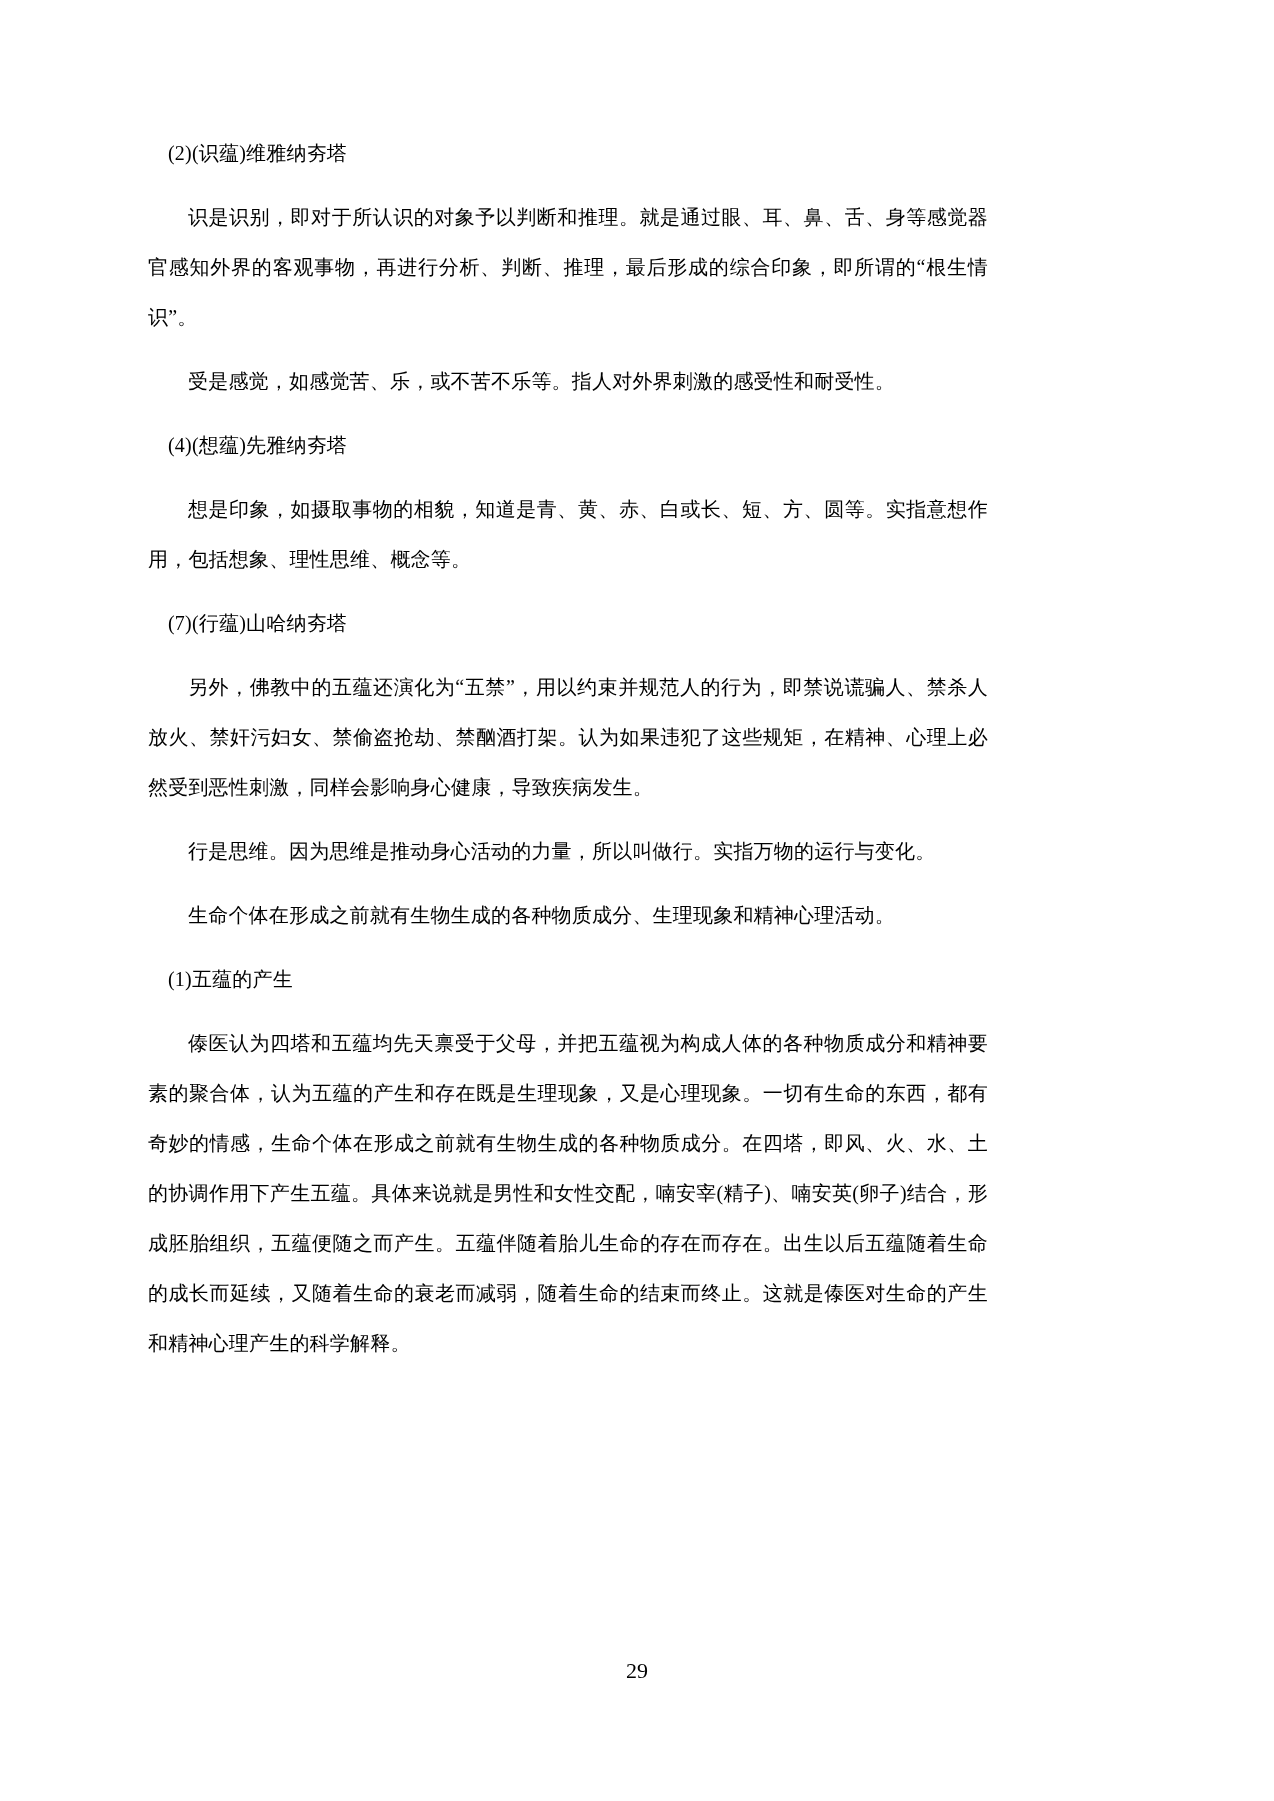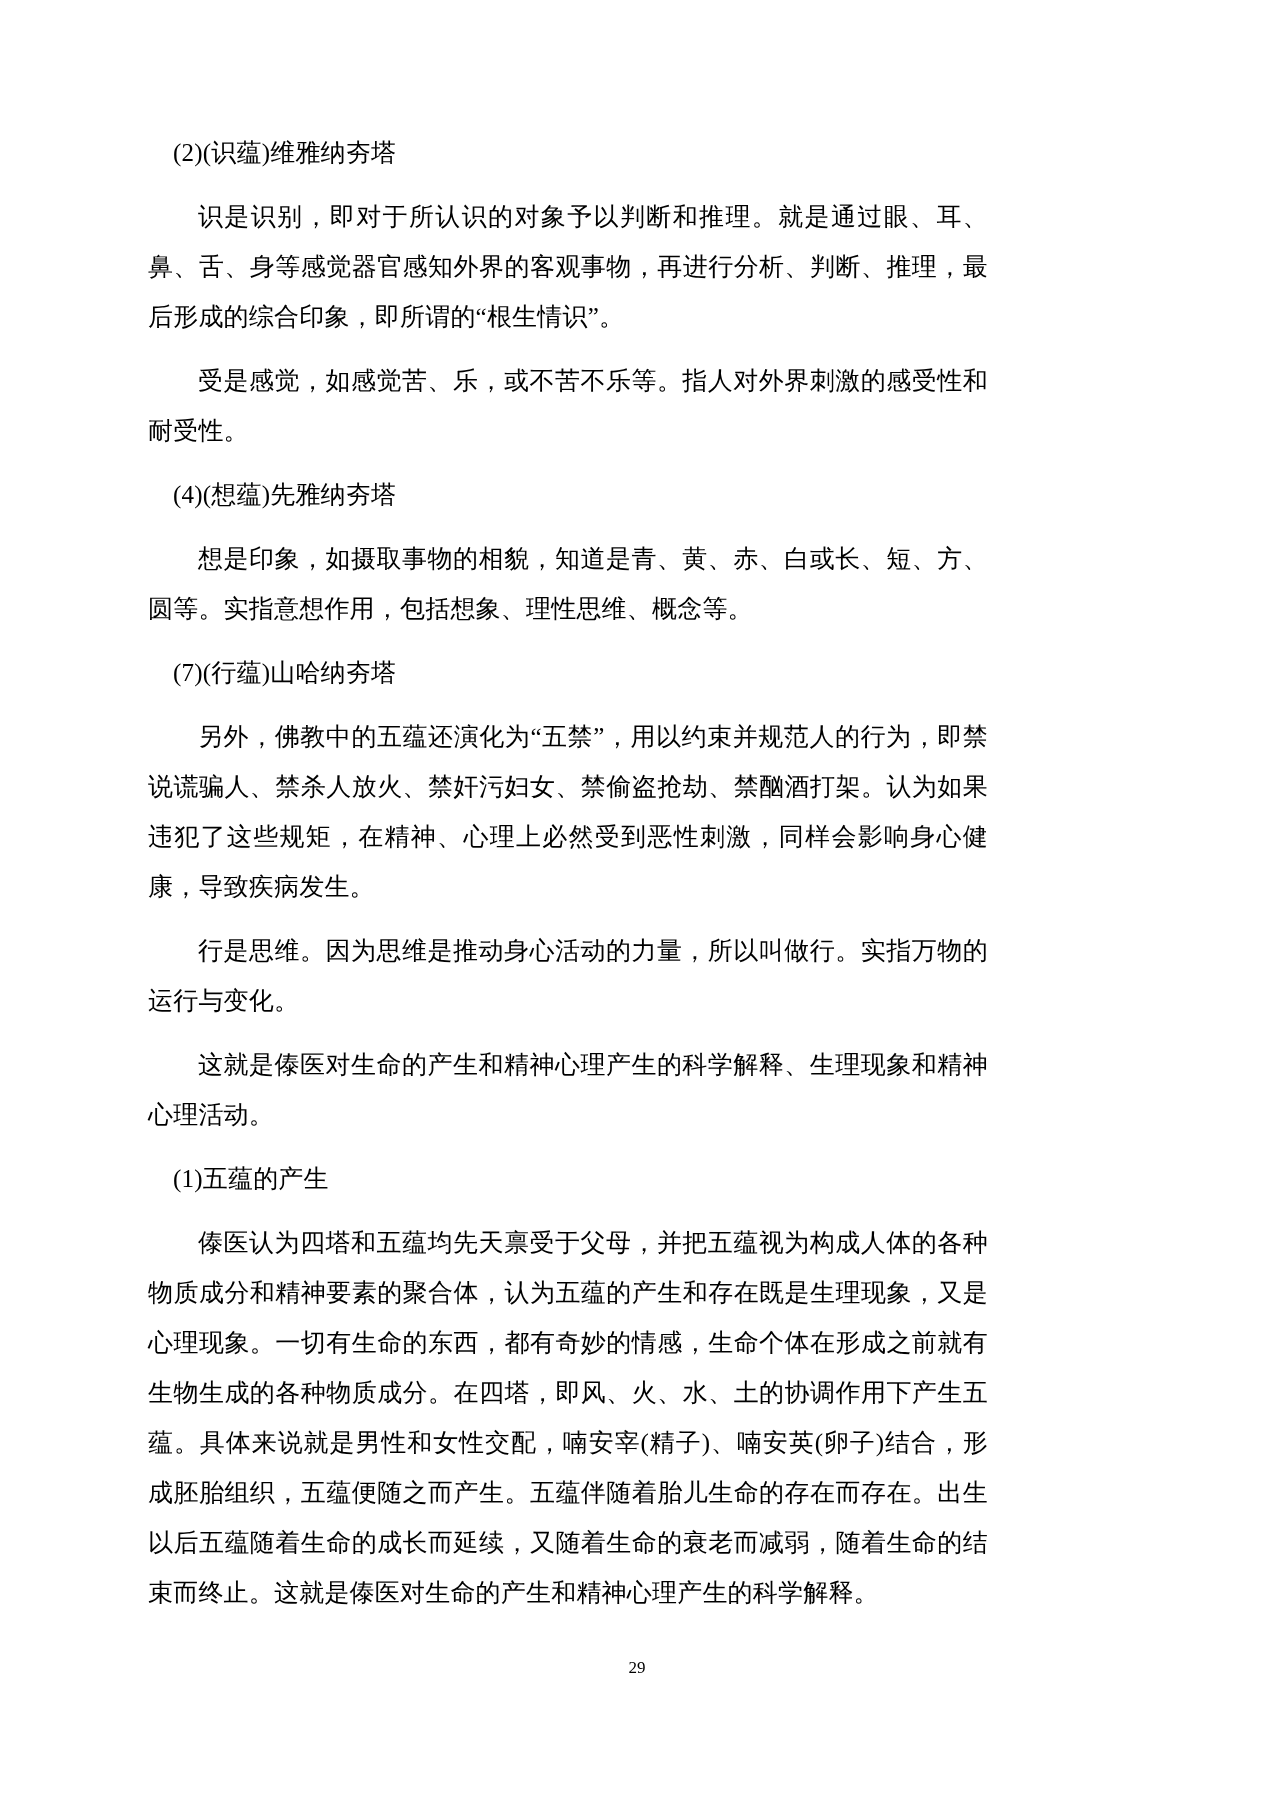--- a/index.html
+++ b/index.html
@@ -21,55 +21,55 @@
     overflow: hidden;
   }
   .content {
     position: absolute;
     left: 148px;
     top: 128px;
     width: 840px;
   }
   p {
     margin: 0 0 14px 0;
-    font-size: 25px;
+    font-size: 20px;
     line-height: 50px;
     text-align: justify;
     text-justify: inter-ideograph;
     letter-spacing: 0.2px;
   }
   p.indent {
     text-indent: 2em;
   }
   p.indent-half {
     text-indent: 1em;
   }
   .pagenum {
     position: absolute;
     left: 0;
     right: 0;
     top: 1658px;
     text-align: center;
-    font-size: 17px;
+    font-size: 22px;
     font-family: "Liberation Serif", "DejaVu Serif", serif;
     color: #000000;
   }
 </style>
 </head>
 <body>
 
 <div class="page">
   <div class="content">
     <p class="indent-half">(2)(识蕴)维雅纳夯塔</p>
     <p class="indent">识是识别，即对于所认识的对象予以判断和推理。就是通过眼、耳、鼻、舌、身等感觉器官感知外界的客观事物，再进行分析、判断、推理，最后形成的综合印象，即所谓的“根生情识”。</p>
     <p class="indent">受是感觉，如感觉苦、乐，或不苦不乐等。指人对外界刺激的感受性和耐受性。</p>
     <p class="indent-half">(4)(想蕴)先雅纳夯塔</p>
     <p class="indent">想是印象，如摄取事物的相貌，知道是青、黄、赤、白或长、短、方、圆等。实指意想作用，包括想象、理性思维、概念等。</p>
     <p class="indent-half">(7)(行蕴)山哈纳夯塔</p>
     <p class="indent">另外，佛教中的五蕴还演化为“五禁”，用以约束并规范人的行为，即禁说谎骗人、禁杀人放火、禁奸污妇女、禁偷盗抢劫、禁酗酒打架。认为如果违犯了这些规矩，在精神、心理上必然受到恶性刺激，同样会影响身心健康，导致疾病发生。</p>
     <p class="indent">行是思维。因为思维是推动身心活动的力量，所以叫做行。实指万物的运行与变化。</p>
-    <p class="indent">这就是傣医对生命的产生和精神心理产生的科学解释、生理现象和精神心理活动。</p>
+    <p class="indent">生命个体在形成之前就有生物生成的各种物质成分、生理现象和精神心理活动。</p>
     <p class="indent-half">(1)五蕴的产生</p>
     <p class="indent">傣医认为四塔和五蕴均先天禀受于父母，并把五蕴视为构成人体的各种物质成分和精神要素的聚合体，认为五蕴的产生和存在既是生理现象，又是心理现象。一切有生命的东西，都有奇妙的情感，生命个体在形成之前就有生物生成的各种物质成分。在四塔，即风、火、水、土的协调作用下产生五蕴。具体来说就是男性和女性交配，喃安宰(精子)、喃安英(卵子)结合，形成胚胎组织，五蕴便随之而产生。五蕴伴随着胎儿生命的存在而存在。出生以后五蕴随着生命的成长而延续，又随着生命的衰老而减弱，随着生命的结束而终止。这就是傣医对生命的产生和精神心理产生的科学解释。</p>
 
   </div>
   <div class="pagenum">29</div>
 </div>
 
 </body></html>

